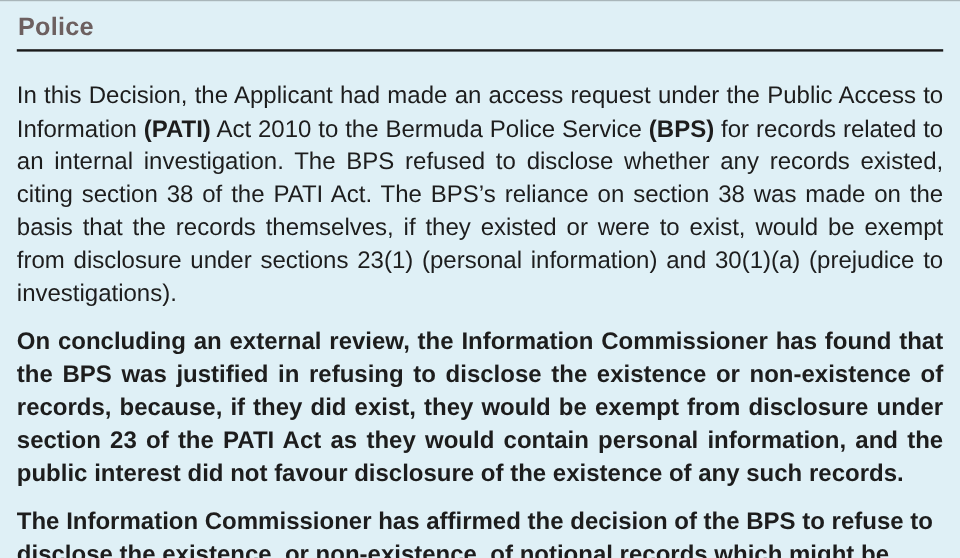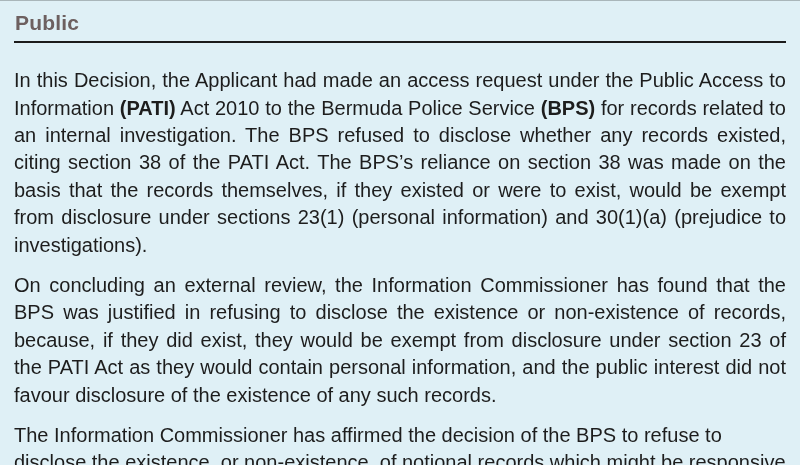--- a/index.html
+++ b/index.html
@@ -40,30 +40,31 @@
   }
   .summary-paragraphs p{
     margin:24px 0 0 0;
     font-size:20px;
     line-height:27.4px;
     color:var(--text);
     text-align:justify;
   }
   .summary-paragraphs p + p{
     margin-top:13px;
+    font-weight:bold;
   }
   .summary-paragraphs p:last-child{
     text-align:left;
   }
   .seg-bold{font-weight:bold;}
 </style>
 </head>
 <body>
 
 <div class="summary-box">
-  <h1 class="summary-title">Public</h1>
+  <h1 class="summary-title">Police</h1>
   <div class="summary-rule"></div>
   <div class="summary-paragraphs">
       <p><span>In this Decision, the Applicant had made an access request under the Public Access to Information </span><span class="seg-bold">(PATI)</span><span> Act 2010 to the Bermuda Police Service </span><span class="seg-bold">(BPS)</span><span> for records related to an internal investigation. The BPS refused to disclose whether any records existed, citing section 38 of the PATI Act. The BPS’s reliance on section 38 was made on the basis that the records themselves, if they existed or were to exist, would be exempt from disclosure under sections 23(1) (personal information) and 30(1)(a) (prejudice to investigations).</span></p>
       <p><span>On concluding an external review, the Information Commissioner has found that the BPS was justified in refusing to disclose the existence or non-existence of records, because, if they did exist, they would be exempt from disclosure under section 23 of the PATI Act as they would contain personal information, and the public interest did not favour disclosure of the existence of any such records.</span></p>
       <p><span>The Information Commissioner has affirmed the decision of the BPS to refuse to disclose the existence, or non-existence, of notional records which might be responsive to this request.</span></p>
     </div>
 </div>
 
 </body></html>

